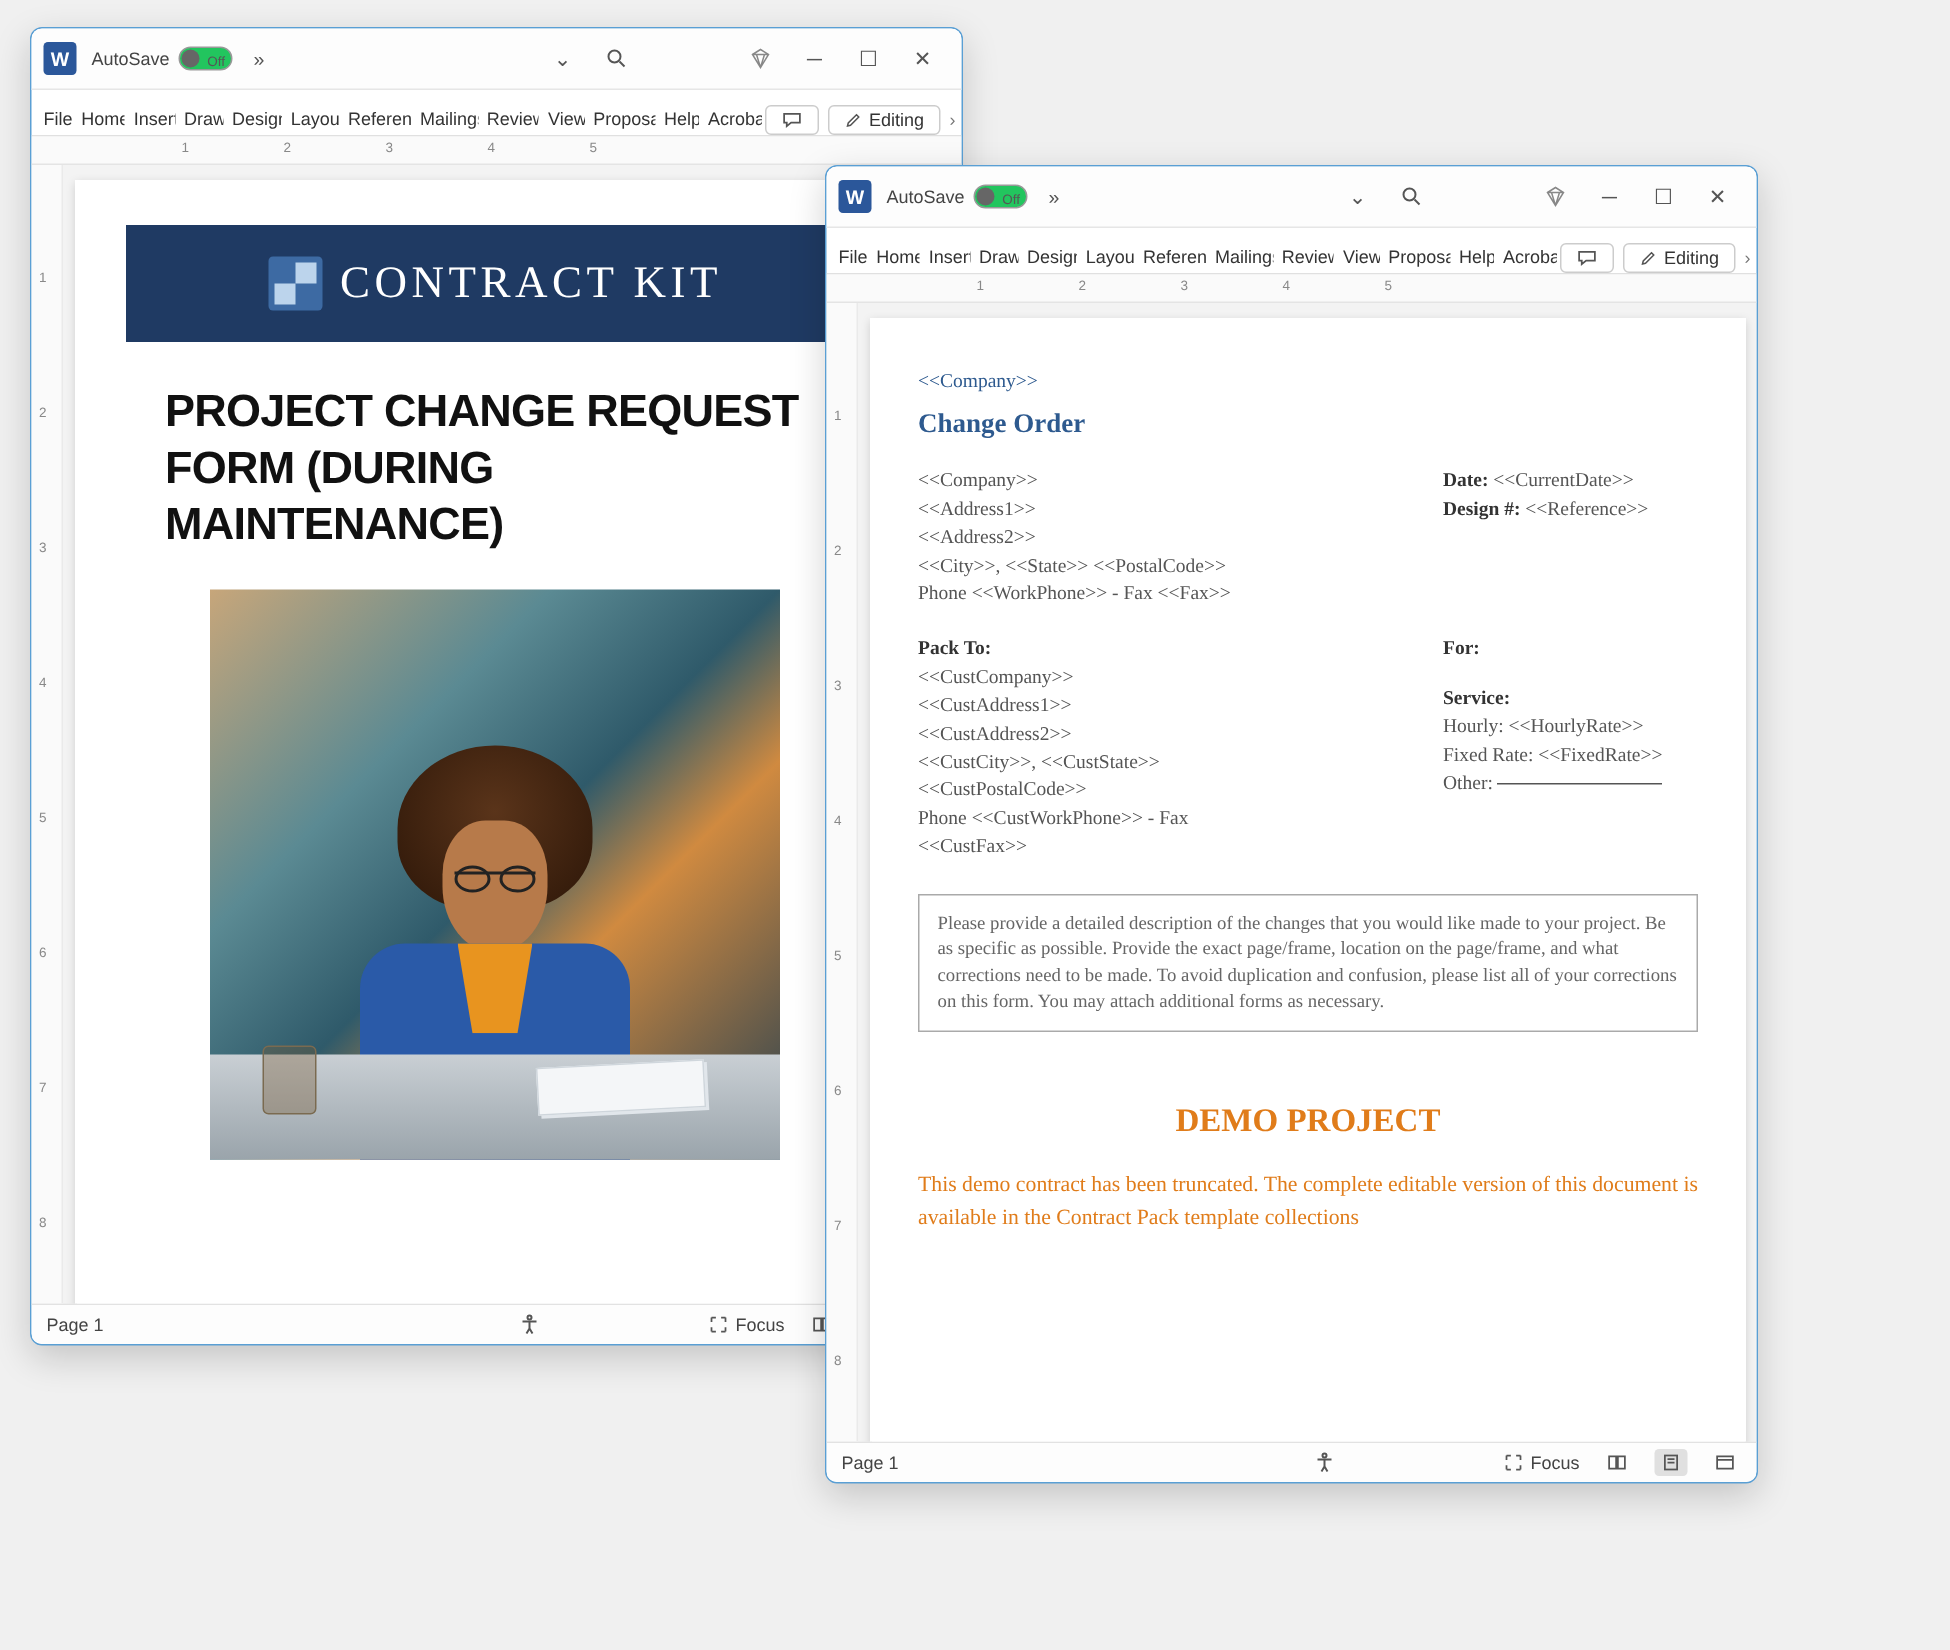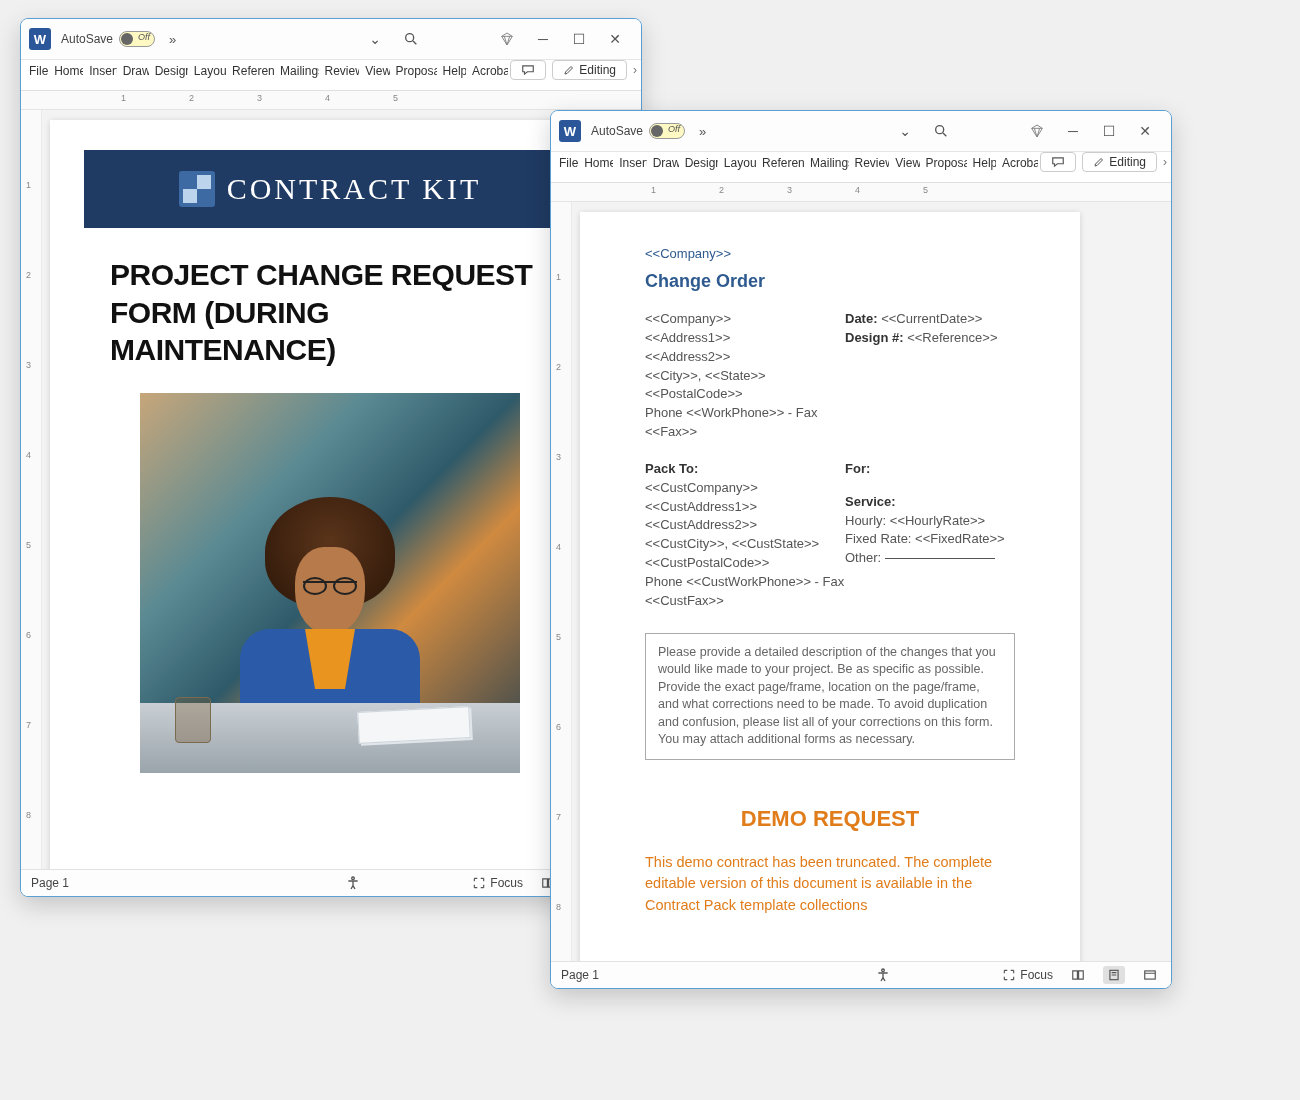--- a/index.html
+++ b/index.html
@@ -41,42 +41,41 @@
   color: #fff;
   font-weight: bold;
   font-size: 13px;
   display: flex; align-items: center; justify-content: center;
   margin-right: 10px;
 }
 .autosave-label { font-size: 12px; color: #444; margin-right: 6px;}
 .toggle {
   width: 36px; height: 16px;
   border: 1px solid #999; border-radius: 10px;
-  background: #fef9c3;
+  background: #22c55e;
   position: relative;
   margin-right: 8px;
   font-size: 9px; color: #555;
-  display: flex; align-items: flex-start; justify-content: flex-end;
+  display: flex; align-items: flex-end; justify-content: flex-end;
   padding-right: 4px;
   box-sizing: border-box;
-  font-style: italic;
 }
 .toggle::before {
   content: ""; position: absolute; left: 1px; top: 1px;
   width: 12px; height: 12px; border-radius: 50%;
   background: #666;
 }
 .chev-double { font-size: 13px; color: #555; padding: 0 6px; cursor: pointer; }
 .titlebar-spacer { flex: 1; }
 .titlebar-icon { width: 36px; height: 30px; display: flex; align-items: center; justify-content: center; color: #555; font-size: 14px; cursor: pointer;}
 .titlebar-icon.diamond svg { width: 16px; height: 16px; }
 
 .ribbon-tabs {
   display: flex;
-  align-items: flex-start;
+  align-items: flex-end;
   height: 30px;
   padding: 0 4px;
   border-bottom: 1px solid #e0e0e0;
   font-size: 12px;
   color: #333;
   gap: 0;
 }
 .ribbon-tabs .tab {
   padding: 4px 4px;
   margin-right: 2px;
@@ -127,21 +126,21 @@
   background: #f3f3f3;
   overflow: hidden;
 }
 .page {
   margin: 10px auto 0 8px;
   background: #fff;
   box-shadow: 0 1px 6px rgba(0,0,0,0.15);
   position: relative;
 }
 .page1 { width: 560px; height: 760px; }
-.page2 { width: 500px; height: 760px; padding: 34px 65px; box-sizing: border-box;}
+.page2 { width: 584px; height: 760px; padding: 34px 32px; box-sizing: border-box; font-family: Liberation Serif, serif;}
 
 .banner {
   margin: 30px 34px 0 34px;
   height: 78px;
   background: #1f3a63;
   display: flex;
   align-items: center;
   justify-content: center;
   gap: 12px;
 }
@@ -549,21 +548,21 @@
           <div style="height:14px"></div>
           <div class="d2-label">Service:</div>
           <div>Hourly: &lt;&lt;HourlyRate&gt;&gt;</div>
           <div>Fixed Rate: &lt;&lt;FixedRate&gt;&gt;</div>
           <div><span>Other:</span> <span class="blank-line"></span></div>
         </div>
       </div>
 
       <div class="d2-box">Please provide a detailed description of the changes that you would like made to your project.  Be as specific as possible.  Provide the exact page/frame, location on the page/frame, and what corrections need to be made.  To avoid duplication and confusion, please list all of your corrections on this form.  You may attach additional forms as necessary.</div>
 
-      <div class="d2-demo-title">DEMO REQUEST</div>
+      <div class="d2-demo-title">DEMO PROJECT</div>
       <div class="d2-demo-text">This demo contract has been truncated. The complete editable version of this document is available in the Contract Pack template collections</div>
     </div>
   </div>
   <div class="statusbar">
     <span>Page 1</span>
     <div class="spacer"></div>
     <div class="view-icon">
       <svg width="16" height="16" viewBox="0 0 24 24" fill="none" stroke="#555" stroke-width="2">
           <circle cx="12" cy="5" r="2"></circle>
           <path d="M5 9 h14 M12 9 v7 M9 21 l3-5 l3 5"></path>

